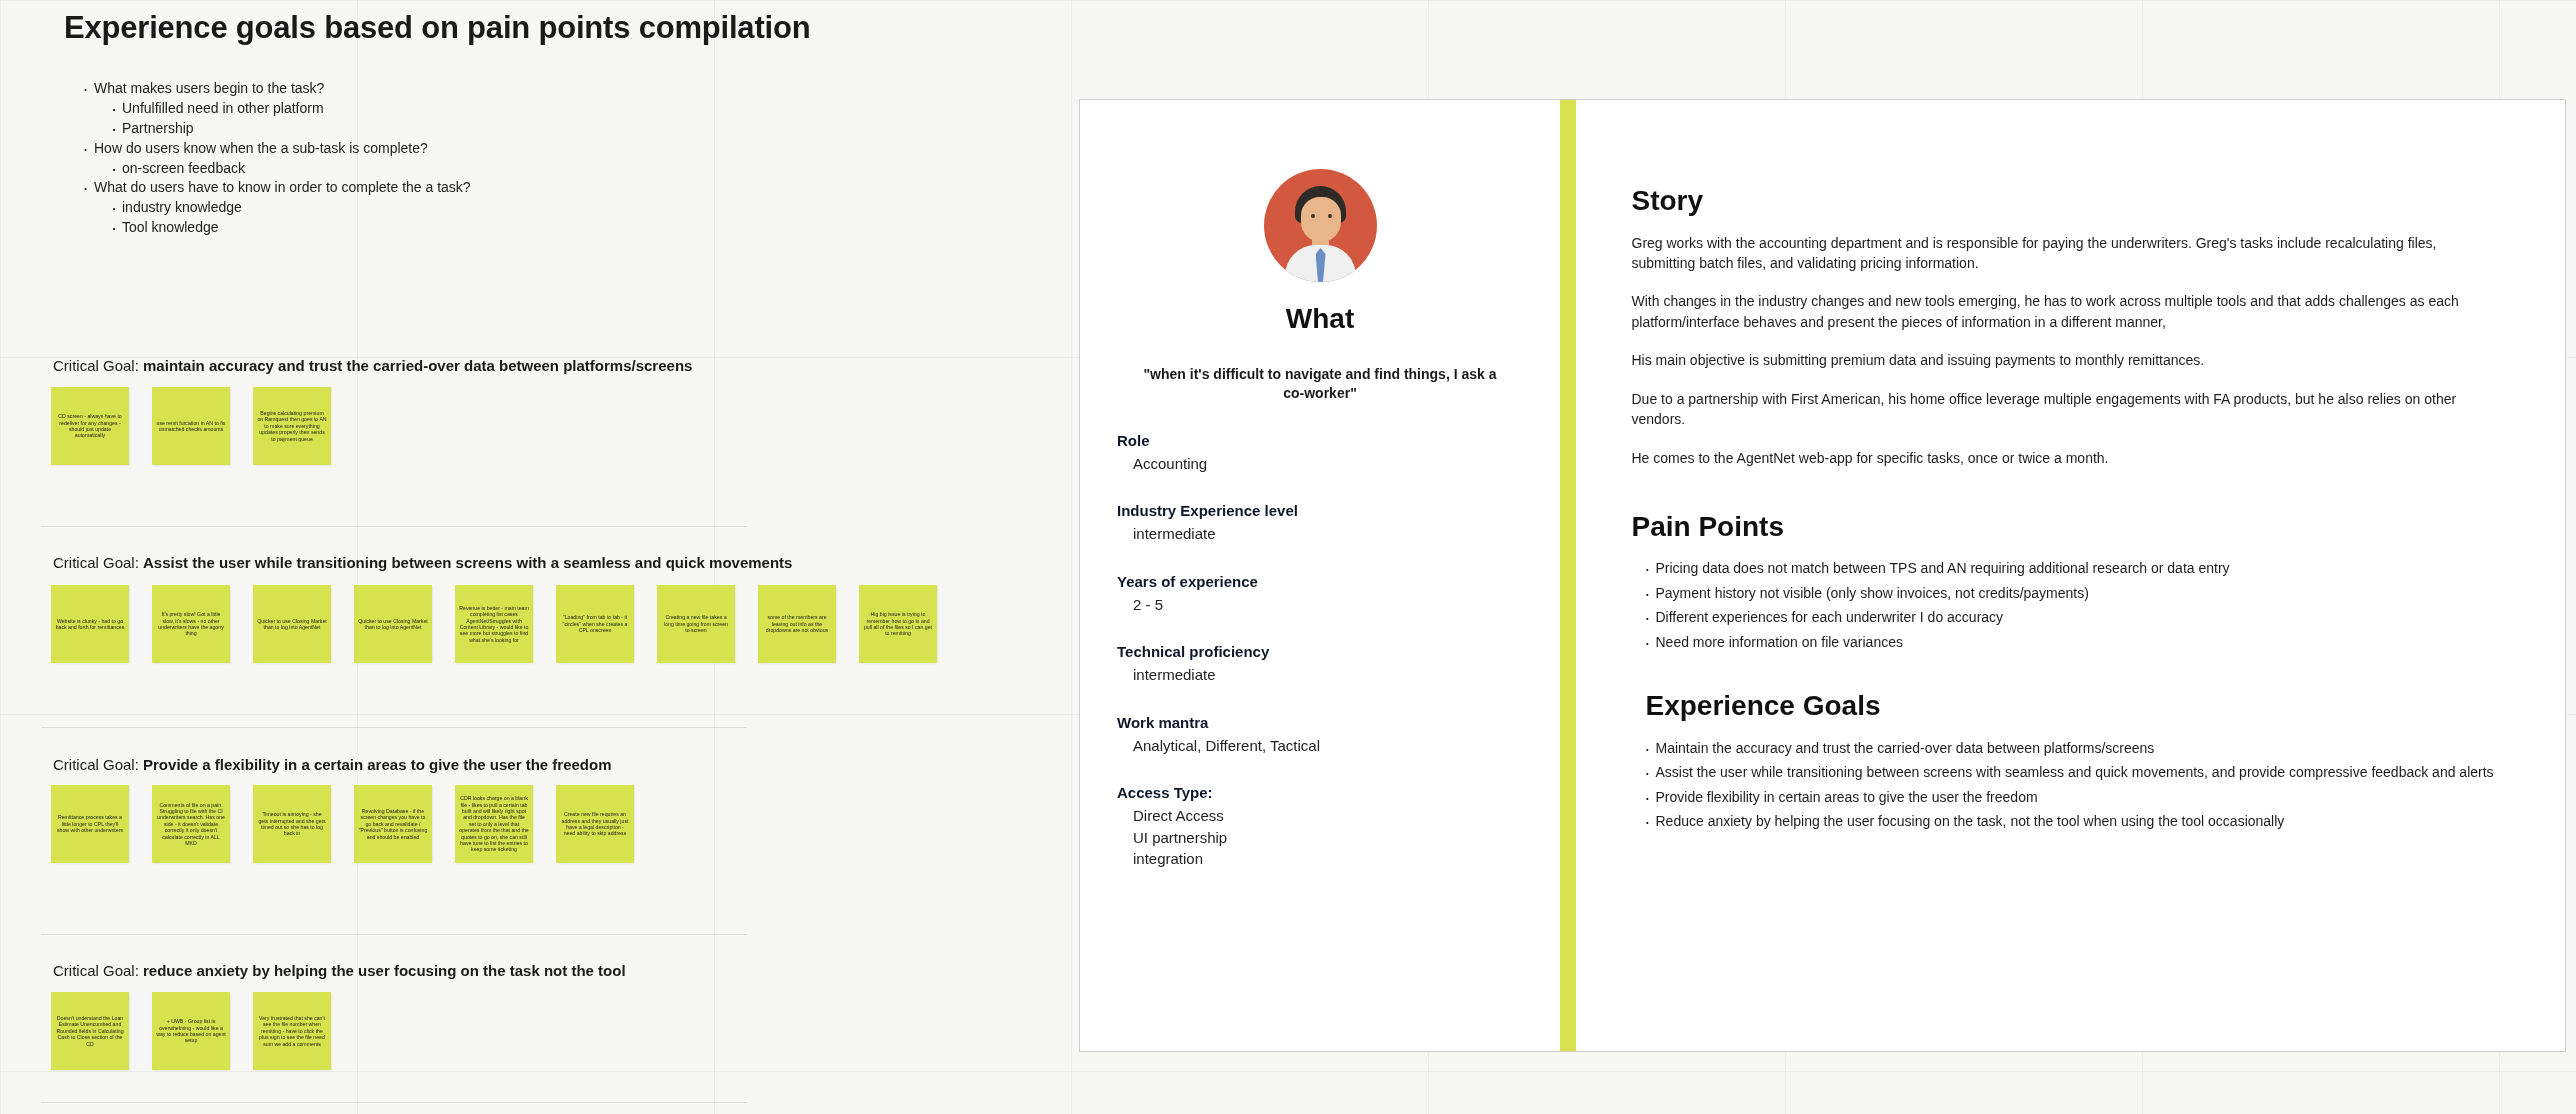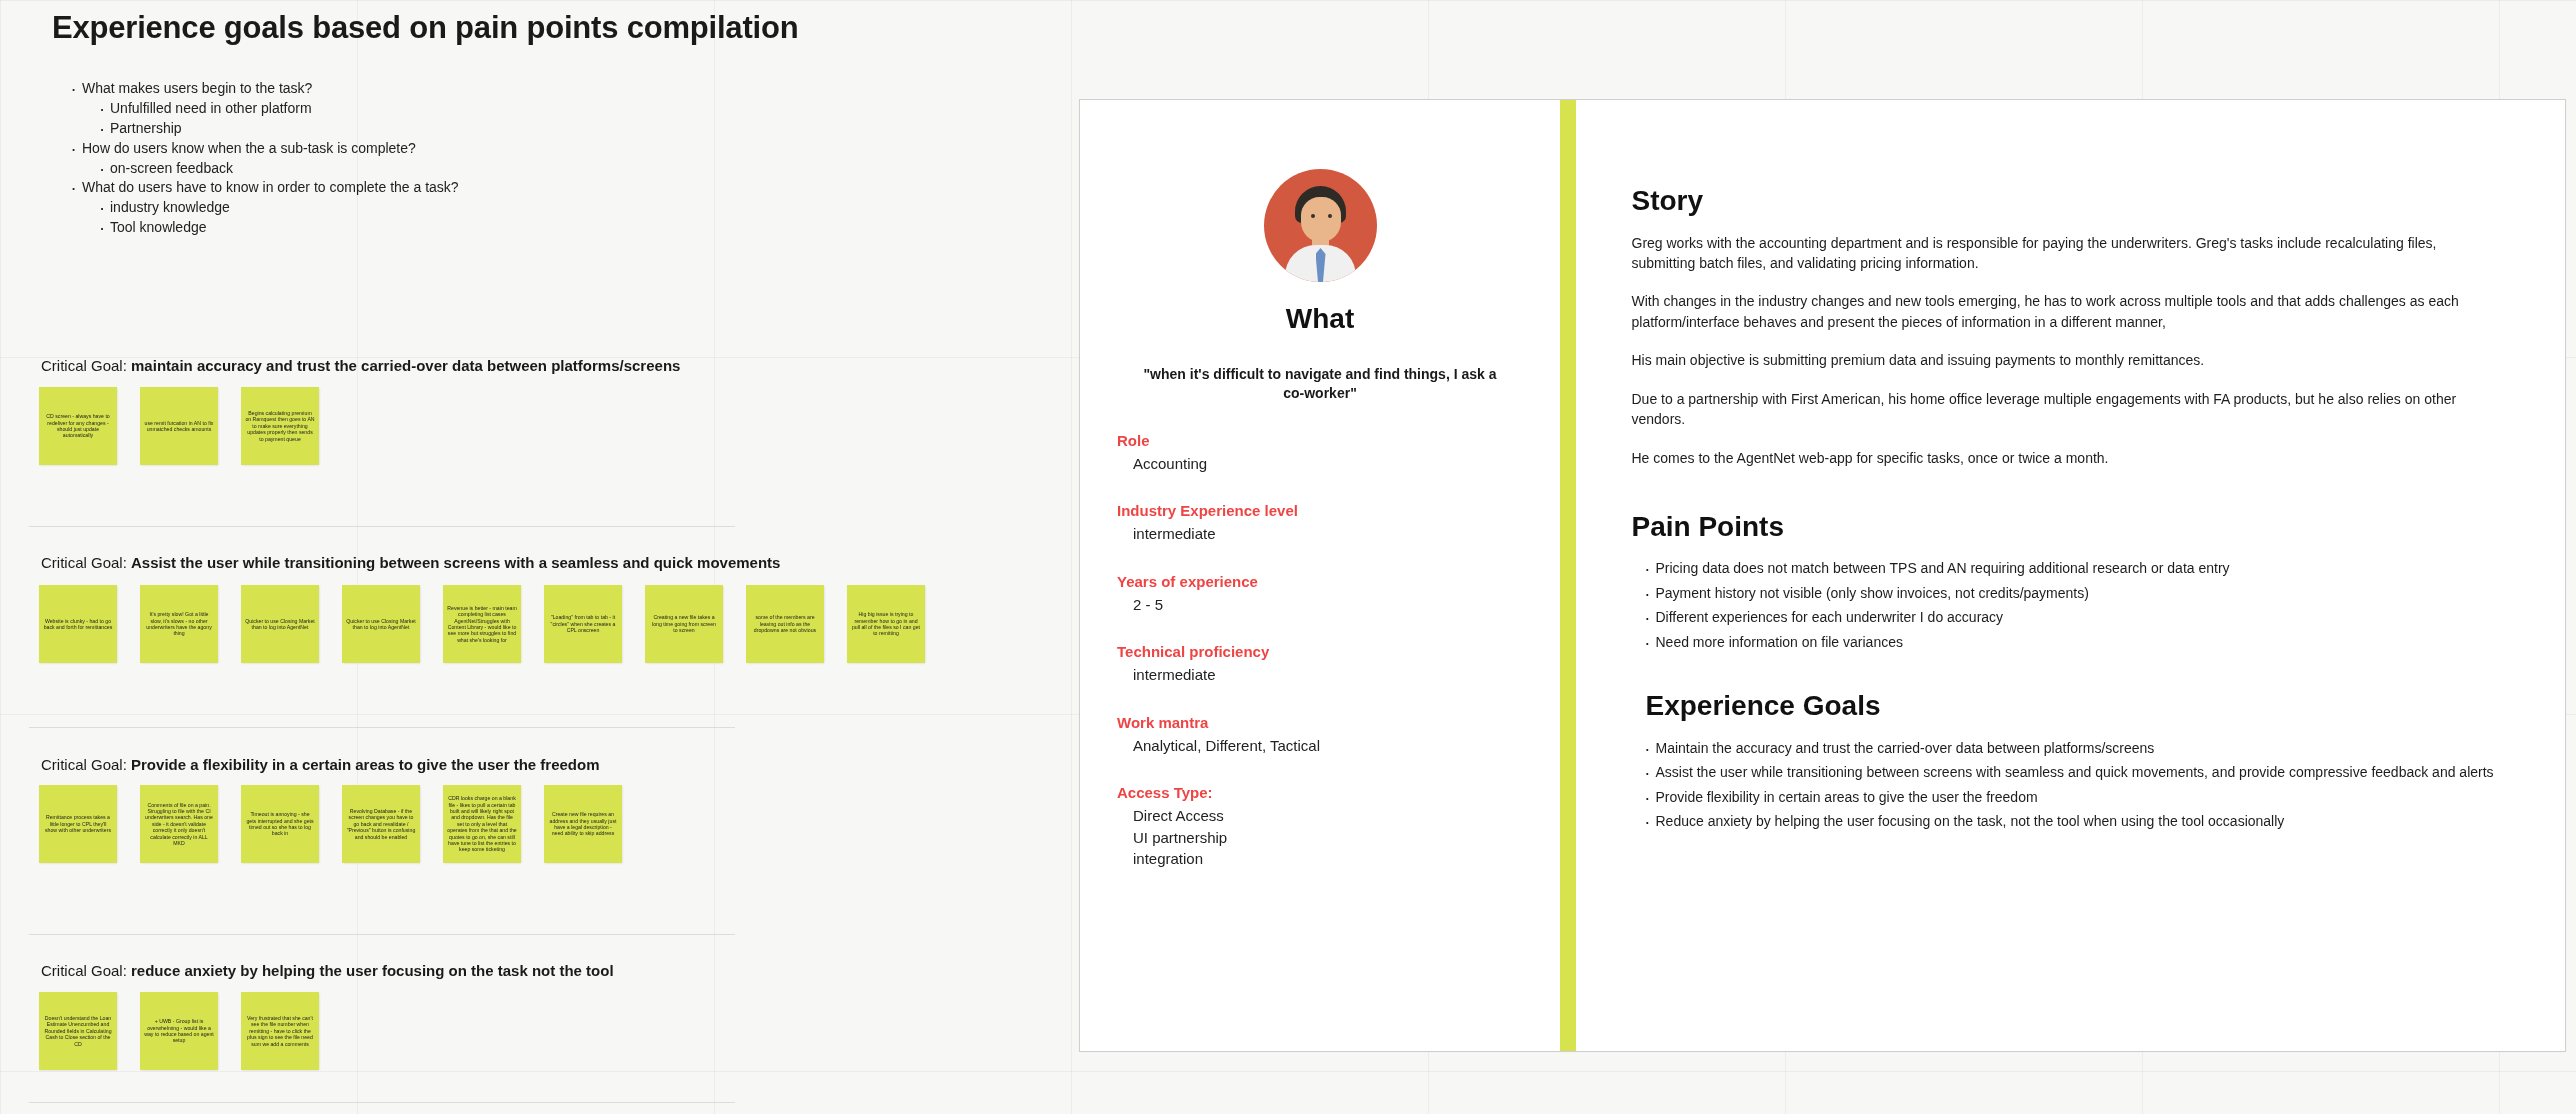--- a/index.html
+++ b/index.html
@@ -15,21 +15,21 @@
     background:
       linear-gradient(to right, rgba(0,0,0,0.045) 0.7px, transparent 0.7px) 0 0 / 357px 100%,
       linear-gradient(to bottom, rgba(0,0,0,0.045) 0.7px, transparent 0.7px) 0 0 / 100% 357px,
       #f7f7f5;
     overflow: hidden;
   }
 
   
   #left-board {
     position: absolute;
-    left: 4px; top: 0;
+    left: 16px; top: 0;
     width: 1073px;
     height: 816px;
   }
   #board-title {
     position: absolute;
     left: 48px; top: 10px;
     font-size: 31px;
     font-weight: bold;
     color: #1a1a1a;
     letter-spacing: -0.2px;
@@ -188,21 +188,21 @@
     font-weight: bold;
     color: #1a1a1a;
     margin-top: 30px;
     line-height: 1.38;
     padding: 0 17px;
   }
   .field { margin-top: 28px; }
   .field-label {
     font-size: 15px;
     font-weight: bold;
-    color: #ef4444;
+    color: #0f172a;
     margin-bottom: 4.2px;
     margin-top: 8px;
   }
   .field-value {
     font-size: 15px;
     color: #222;
     line-height: 1.42;
     margin-left: 16px;
   }
 

